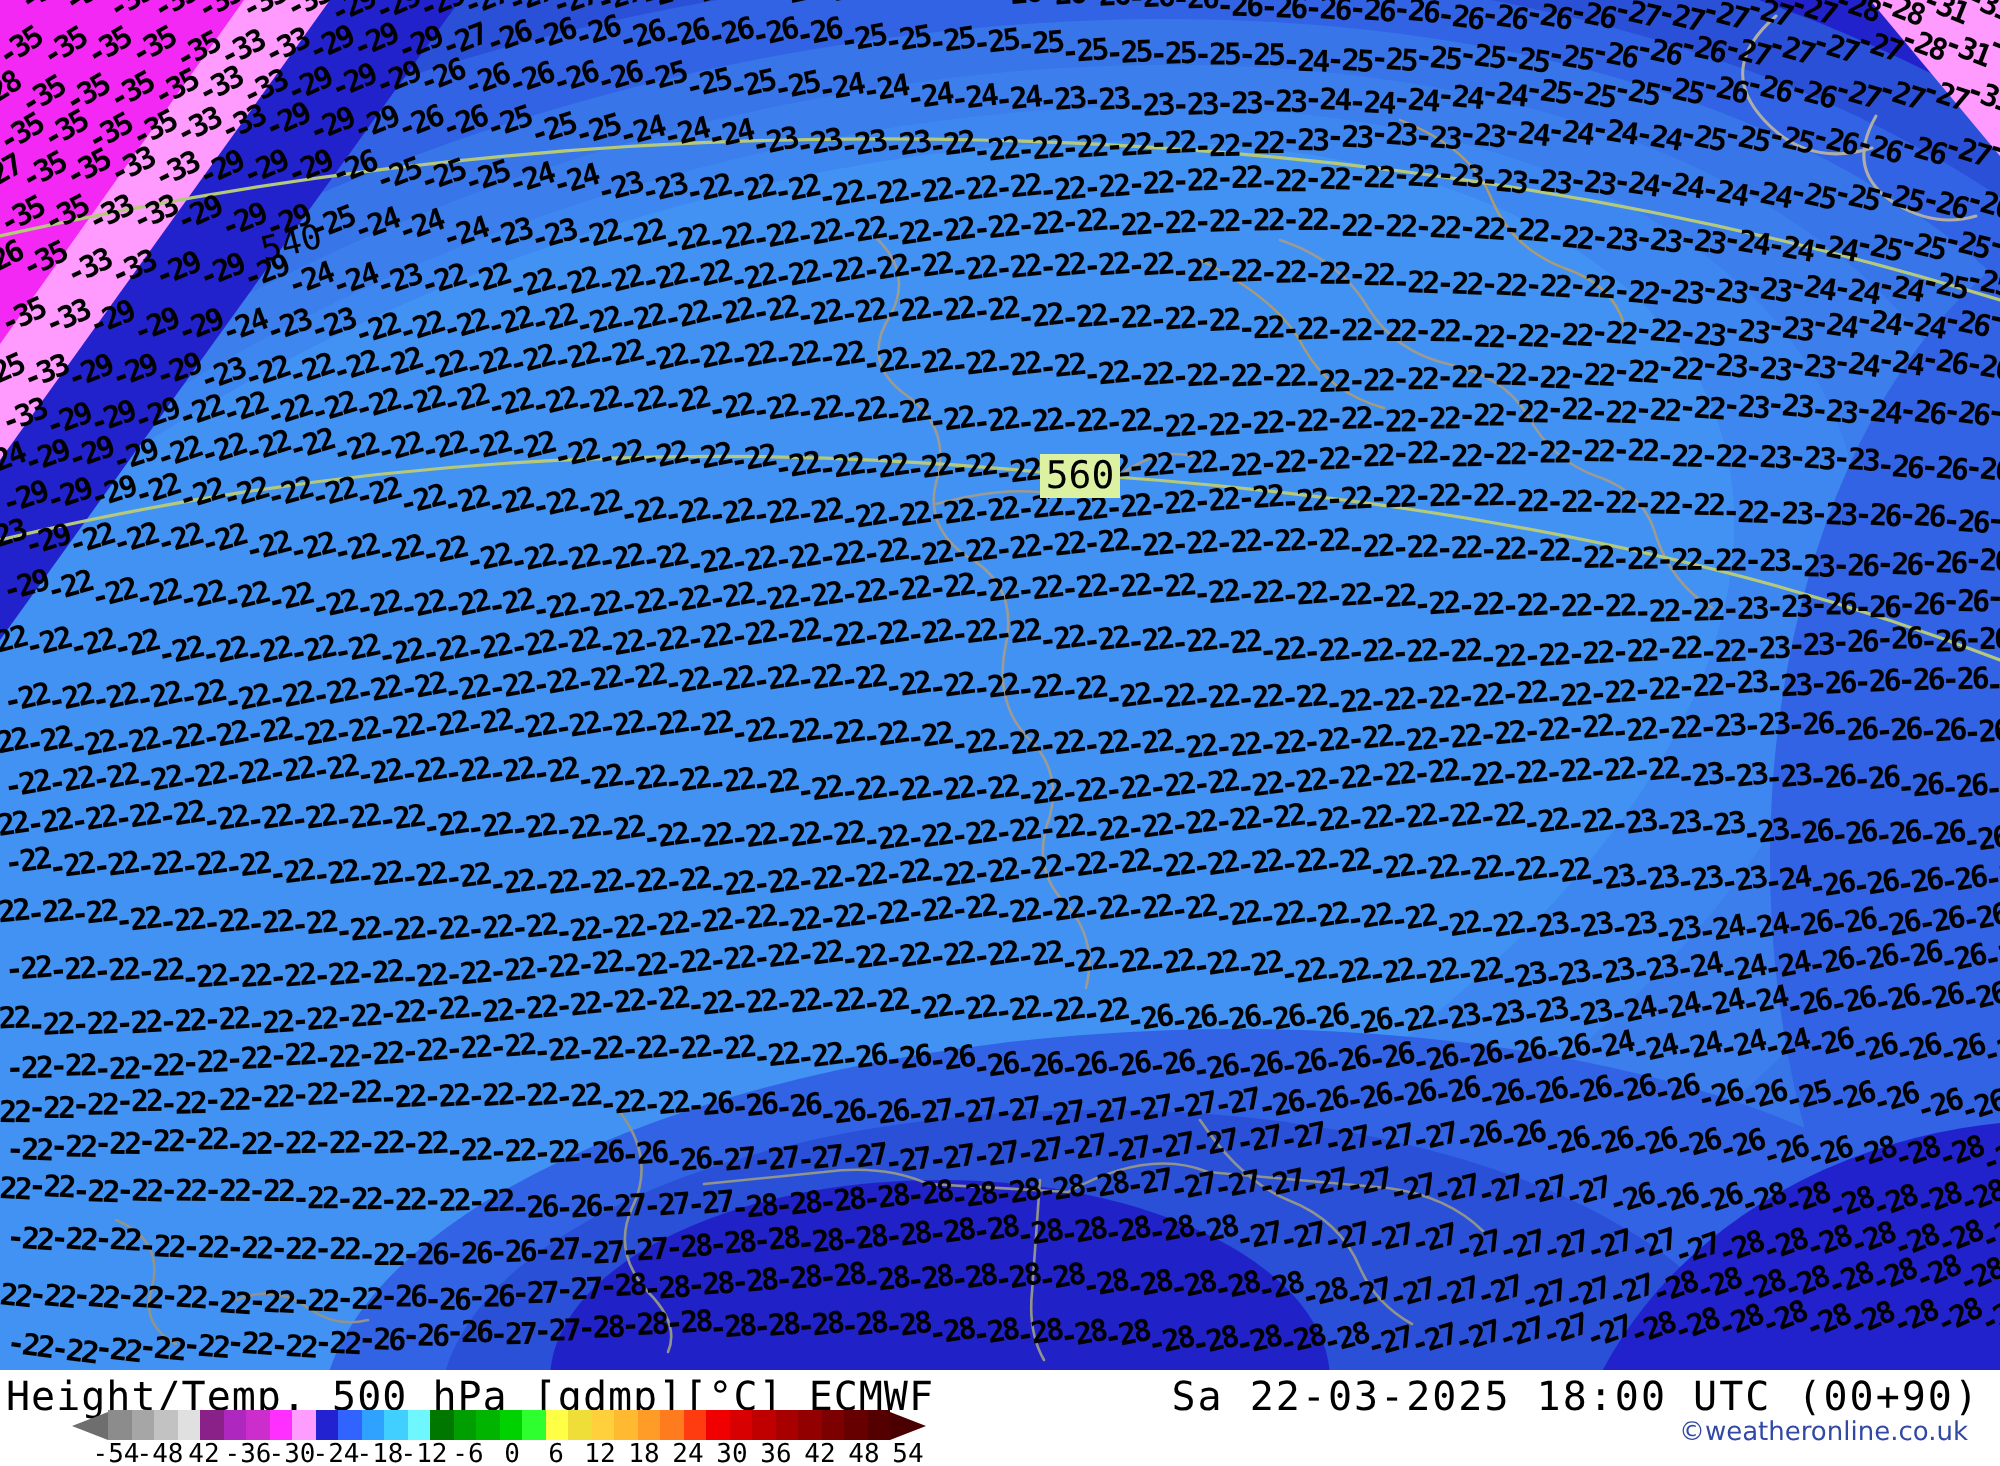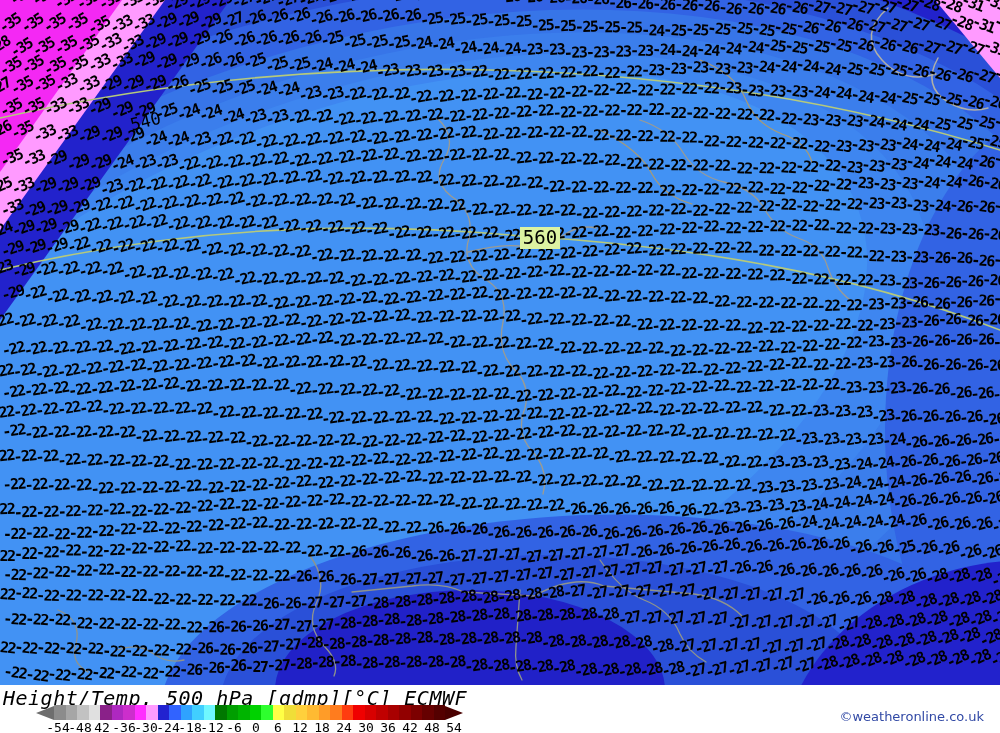--- a/index.html
+++ b/index.html
@@ -1,21 +1,21 @@
 <!DOCTYPE html>
 <html><head>
 <meta charset="utf-8">
 <style>
   html,body{margin:0;padding:0;background:#fff;}
   #frame{position:relative;width:1000px;height:733px;overflow:hidden;background:#fff;
          font-family:"DejaVu Sans Mono", monospace;}
   #map-wrap{position:absolute;left:0;top:0;width:1000px;height:685px;overflow:hidden;background:#3E86F0;}
   #map-svg{display:block;}
   #bottom-bar{position:absolute;left:0;top:685px;width:1000px;height:48px;background:#ffffff;}
-  #title-left{position:absolute;left:3px;top:1px;font-size:20px;color:#000;white-space:pre;letter-spacing:0.5px;font-style:italic;}
+  #title-left{position:absolute;left:3px;top:1px;font-size:20px;color:#000;white-space:pre;letter-spacing:0.5px;}
   #date-right{position:absolute;right:10px;top:1px;font-size:20px;color:#000;white-space:pre;letter-spacing:1px;}
   #colorbar{position:absolute;left:36px;top:20px;height:15px;display:flex;align-items:center;}
   .cb-arrow-l{width:0;height:0;border-top:7.5px solid transparent;border-bottom:7.5px solid transparent;}
   .cb-arrow-r{width:0;height:0;border-top:7.5px solid transparent;border-bottom:7.5px solid transparent;}
   .cb-cell{width:11.5px;height:15px;display:inline-block;}
   #cb-labels{position:absolute;left:0;top:35px;width:520px;height:13px;}
   #cb-labels span{position:absolute;top:0;width:30px;text-align:center;font-size:13px;color:#000;
                   font-family:"DejaVu Sans Mono",monospace;}
   #copyright{position:absolute;right:16px;top:24px;font-size:13px;color:#3149A5;
              font-family:"DejaVu Sans",sans-serif;}
@@ -1476,20 +1476,21 @@
         </g>
         <g>
           <rect x="520" y="227" width="40" height="22" fill="#DCF2A2" transform="rotate(0 540 244)"></rect>
           <text x="540" y="244" text-anchor="middle" font-family="&quot;DejaVu Sans Mono&quot;,monospace" font-size="19" fill="#000" transform="rotate(0 540 244)">560</text>
           <text x="147" y="127" text-anchor="middle" font-family="&quot;DejaVu Sans Mono&quot;,monospace" font-size="17" fill="#000" transform="rotate(-14 147 127)">540</text>
         </g>
       </svg>
   </div>
   <div id="bottom-bar">
     <div id="title-left">Height/Temp. 500 hPa [gdmp][°C] ECMWF</div>
+    <div id="date-right">Sa 22-03-2025 18:00 UTC (00+90)</div>
     <div id="colorbar">
         <div class="cb-arrow-l" style="border-right: 18px solid rgb(110, 110, 110);"></div>
         <span class="cb-cell" style="background: rgb(140, 140, 140);"></span>
         <span class="cb-cell" style="background: rgb(166, 166, 166);"></span>
         <span class="cb-cell" style="background: rgb(194, 194, 194);"></span>
         <span class="cb-cell" style="background: rgb(224, 224, 224);"></span>
         <span class="cb-cell" style="background: rgb(138, 33, 137);"></span>
         <span class="cb-cell" style="background: rgb(174, 40, 192);"></span>
         <span class="cb-cell" style="background: rgb(204, 46, 204);"></span>
         <span class="cb-cell" style="background: rgb(255, 47, 255);"></span>

